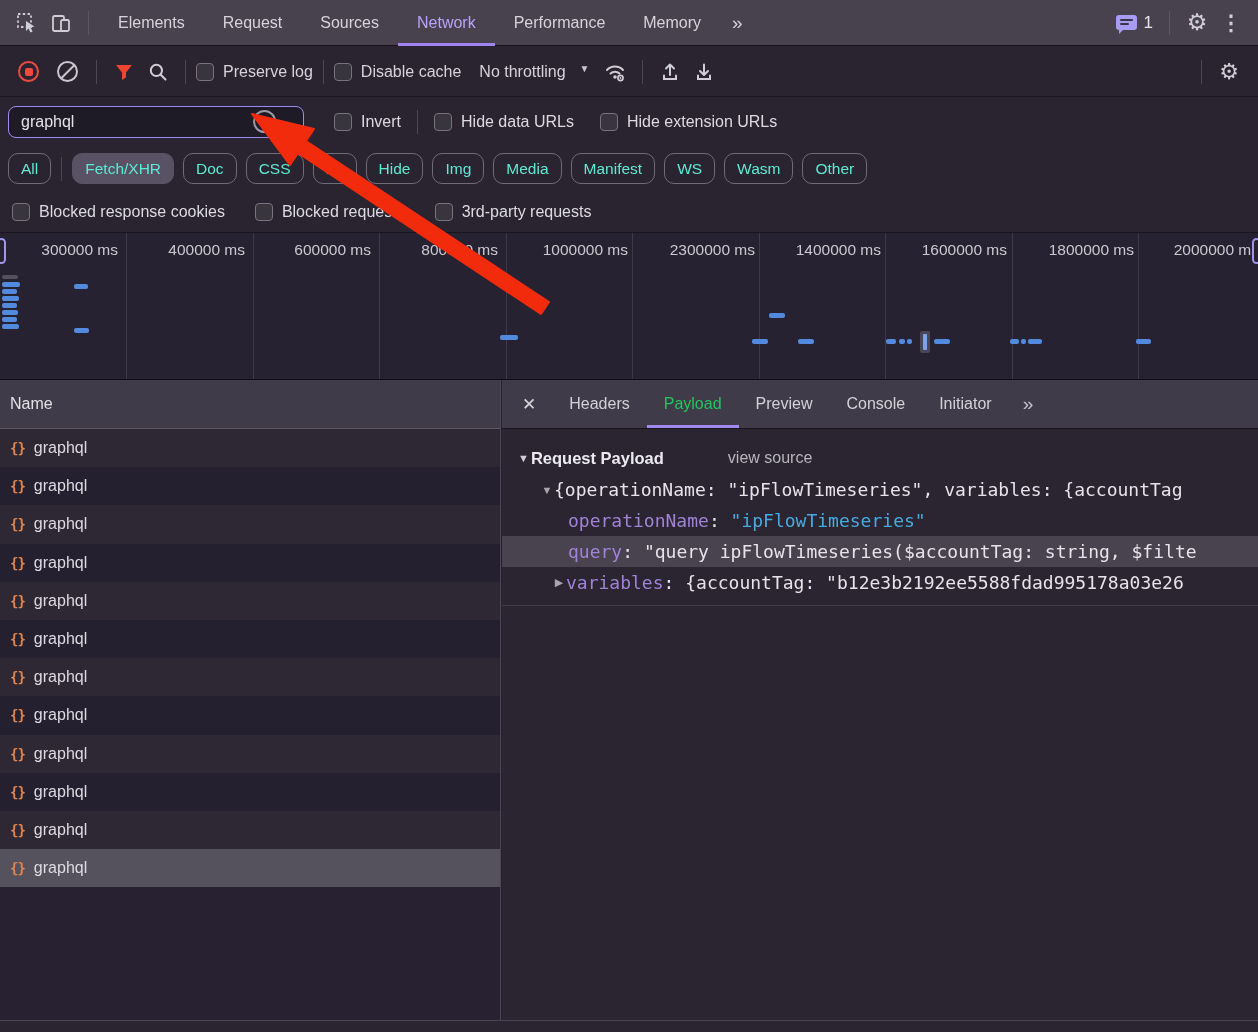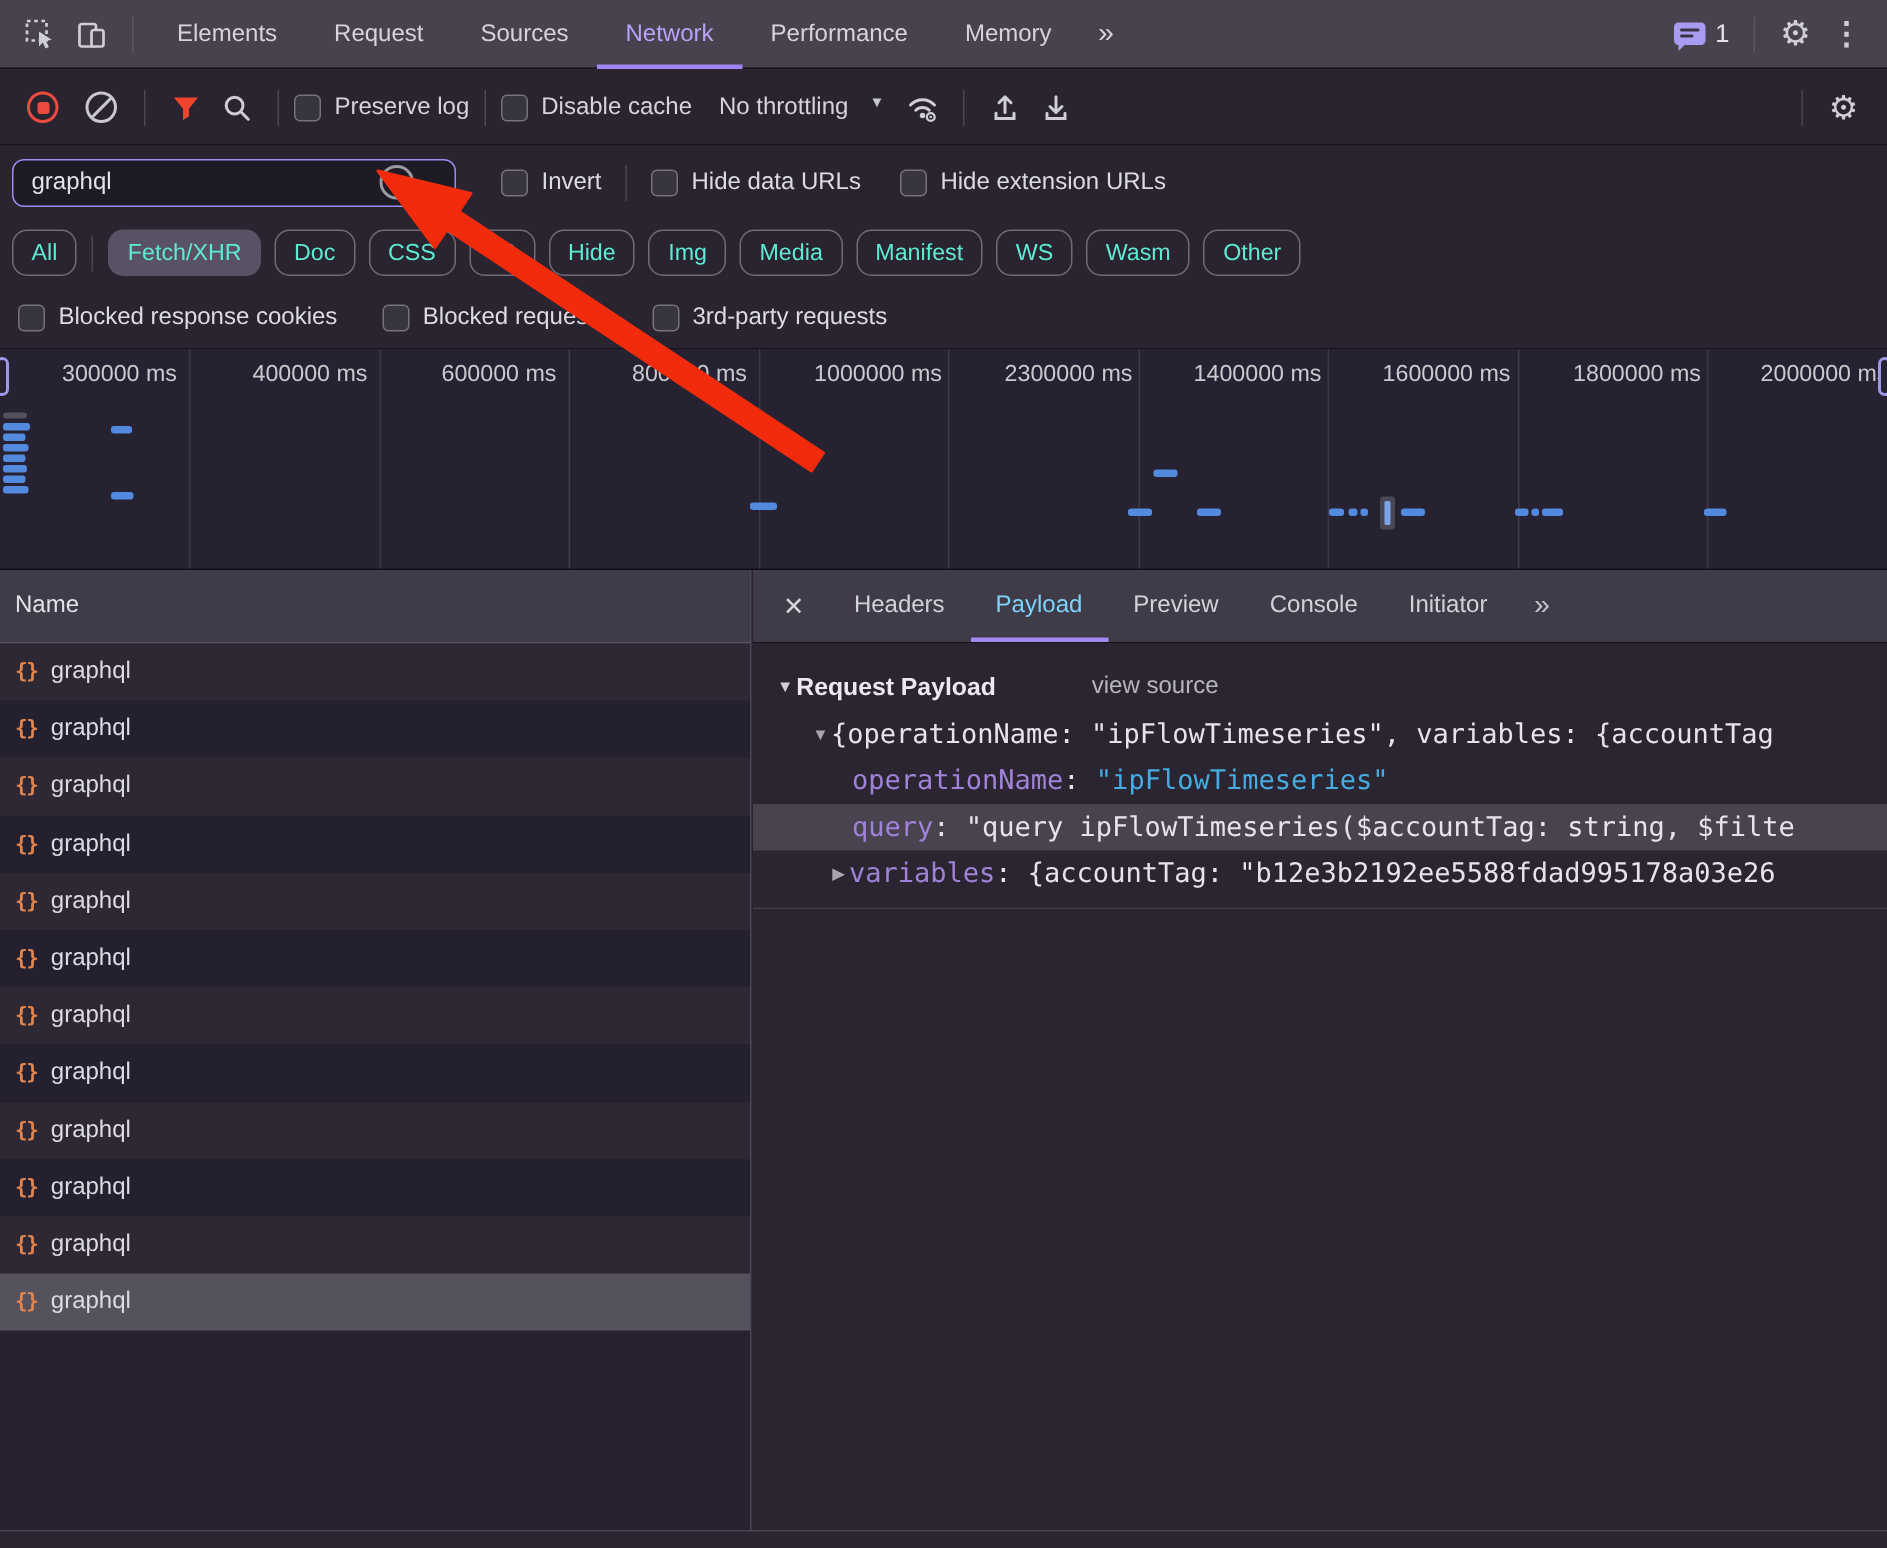--- a/index.html
+++ b/index.html
@@ -74,21 +74,21 @@
   .req:nth-child(odd){background:#2d2834;}
   .req:nth-child(even){background:#252030;}
   .req.selected{background:#56525d;}
   .reqicon{font-family:"DejaVu Sans Mono",monospace;font-weight:bold;font-size:14px;color:#e0854f;letter-spacing:-1px;}
 
   
   #rightpane{position:absolute;left:502px;top:0;width:756px;height:640px;background:#2a2531;}
   #dtabs{height:48px;background:#403b49;border-bottom:1px solid #19151f;display:flex;align-items:center;font-size:16px;}
   .closex{padding:0 16px 0 20px;font-size:17px;color:#d6d4da;}
   .dtab{height:48px;line-height:48px;padding:0 17px;color:#d3d1d8;}
-  .dtab.active{color:#7dd3fc;box-shadow:inset 0 -3px 0 #a488f2;}
+  .dtab.active{color:#22c55e;box-shadow:inset 0 -3px 0 #a488f2;}
   .moretabs{padding:0 14px;font-size:19px;color:#c6c4cc;letter-spacing:-2px;}
 
   #payload{position:relative;padding-top:13px;}
   .sechead{display:flex;align-items:center;padding-left:16px;height:32px;}
   .sechead .arr{font-size:11px;color:#d0ced6;margin-right:2px;}
   .sechead b{font-size:16.5px;color:#eceaf0;}
   .viewsource{margin-left:64px;font-size:16px;color:#b7b5bd;}
   .mono{font-family:"DejaVu Sans Mono",monospace;font-size:18px;white-space:nowrap;}
   .pline{height:31px;display:flex;align-items:center;overflow:hidden;}
   .pline .arr{font-size:11px;color:#a8a5af;width:14px;flex:0 0 auto;text-align:center;}

